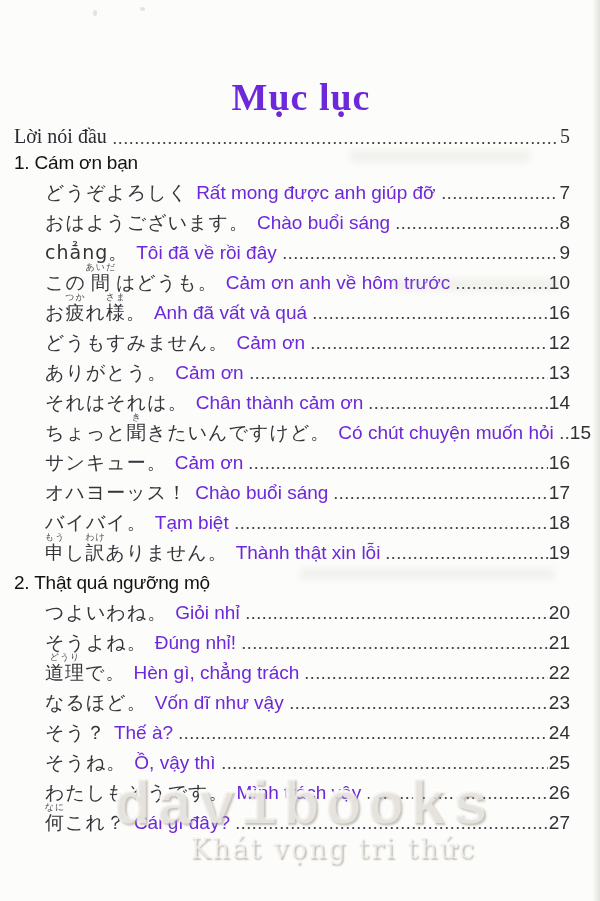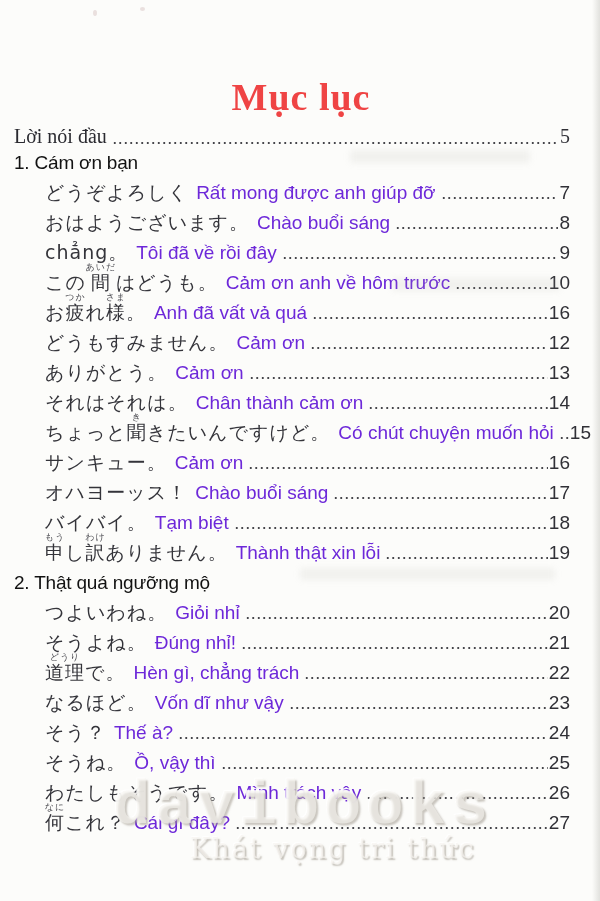--- a/index.html
+++ b/index.html
@@ -13,21 +13,21 @@
   .page {
     position: absolute; inset: 0;
     padding: 76px 30px 0 14px;
     box-sizing: border-box;
   }
   .title {
     font-family: "Liberation Serif", "DejaVu Serif", serif;
     font-size: 38px; line-height: 42px;
     font-weight: 600;
     letter-spacing: 1px;
-    color: #ef4444;
+    color: #6d28d9;
     text-align: center;
     margin: 0 0 6px 18px;
   }
   .toc-row {
     display: flex;
     align-items: flex-end;
   }
   .preface-row {
     font-family: "Liberation Serif", "DejaVu Serif", serif;
     font-size: 20px; line-height: 24px;

